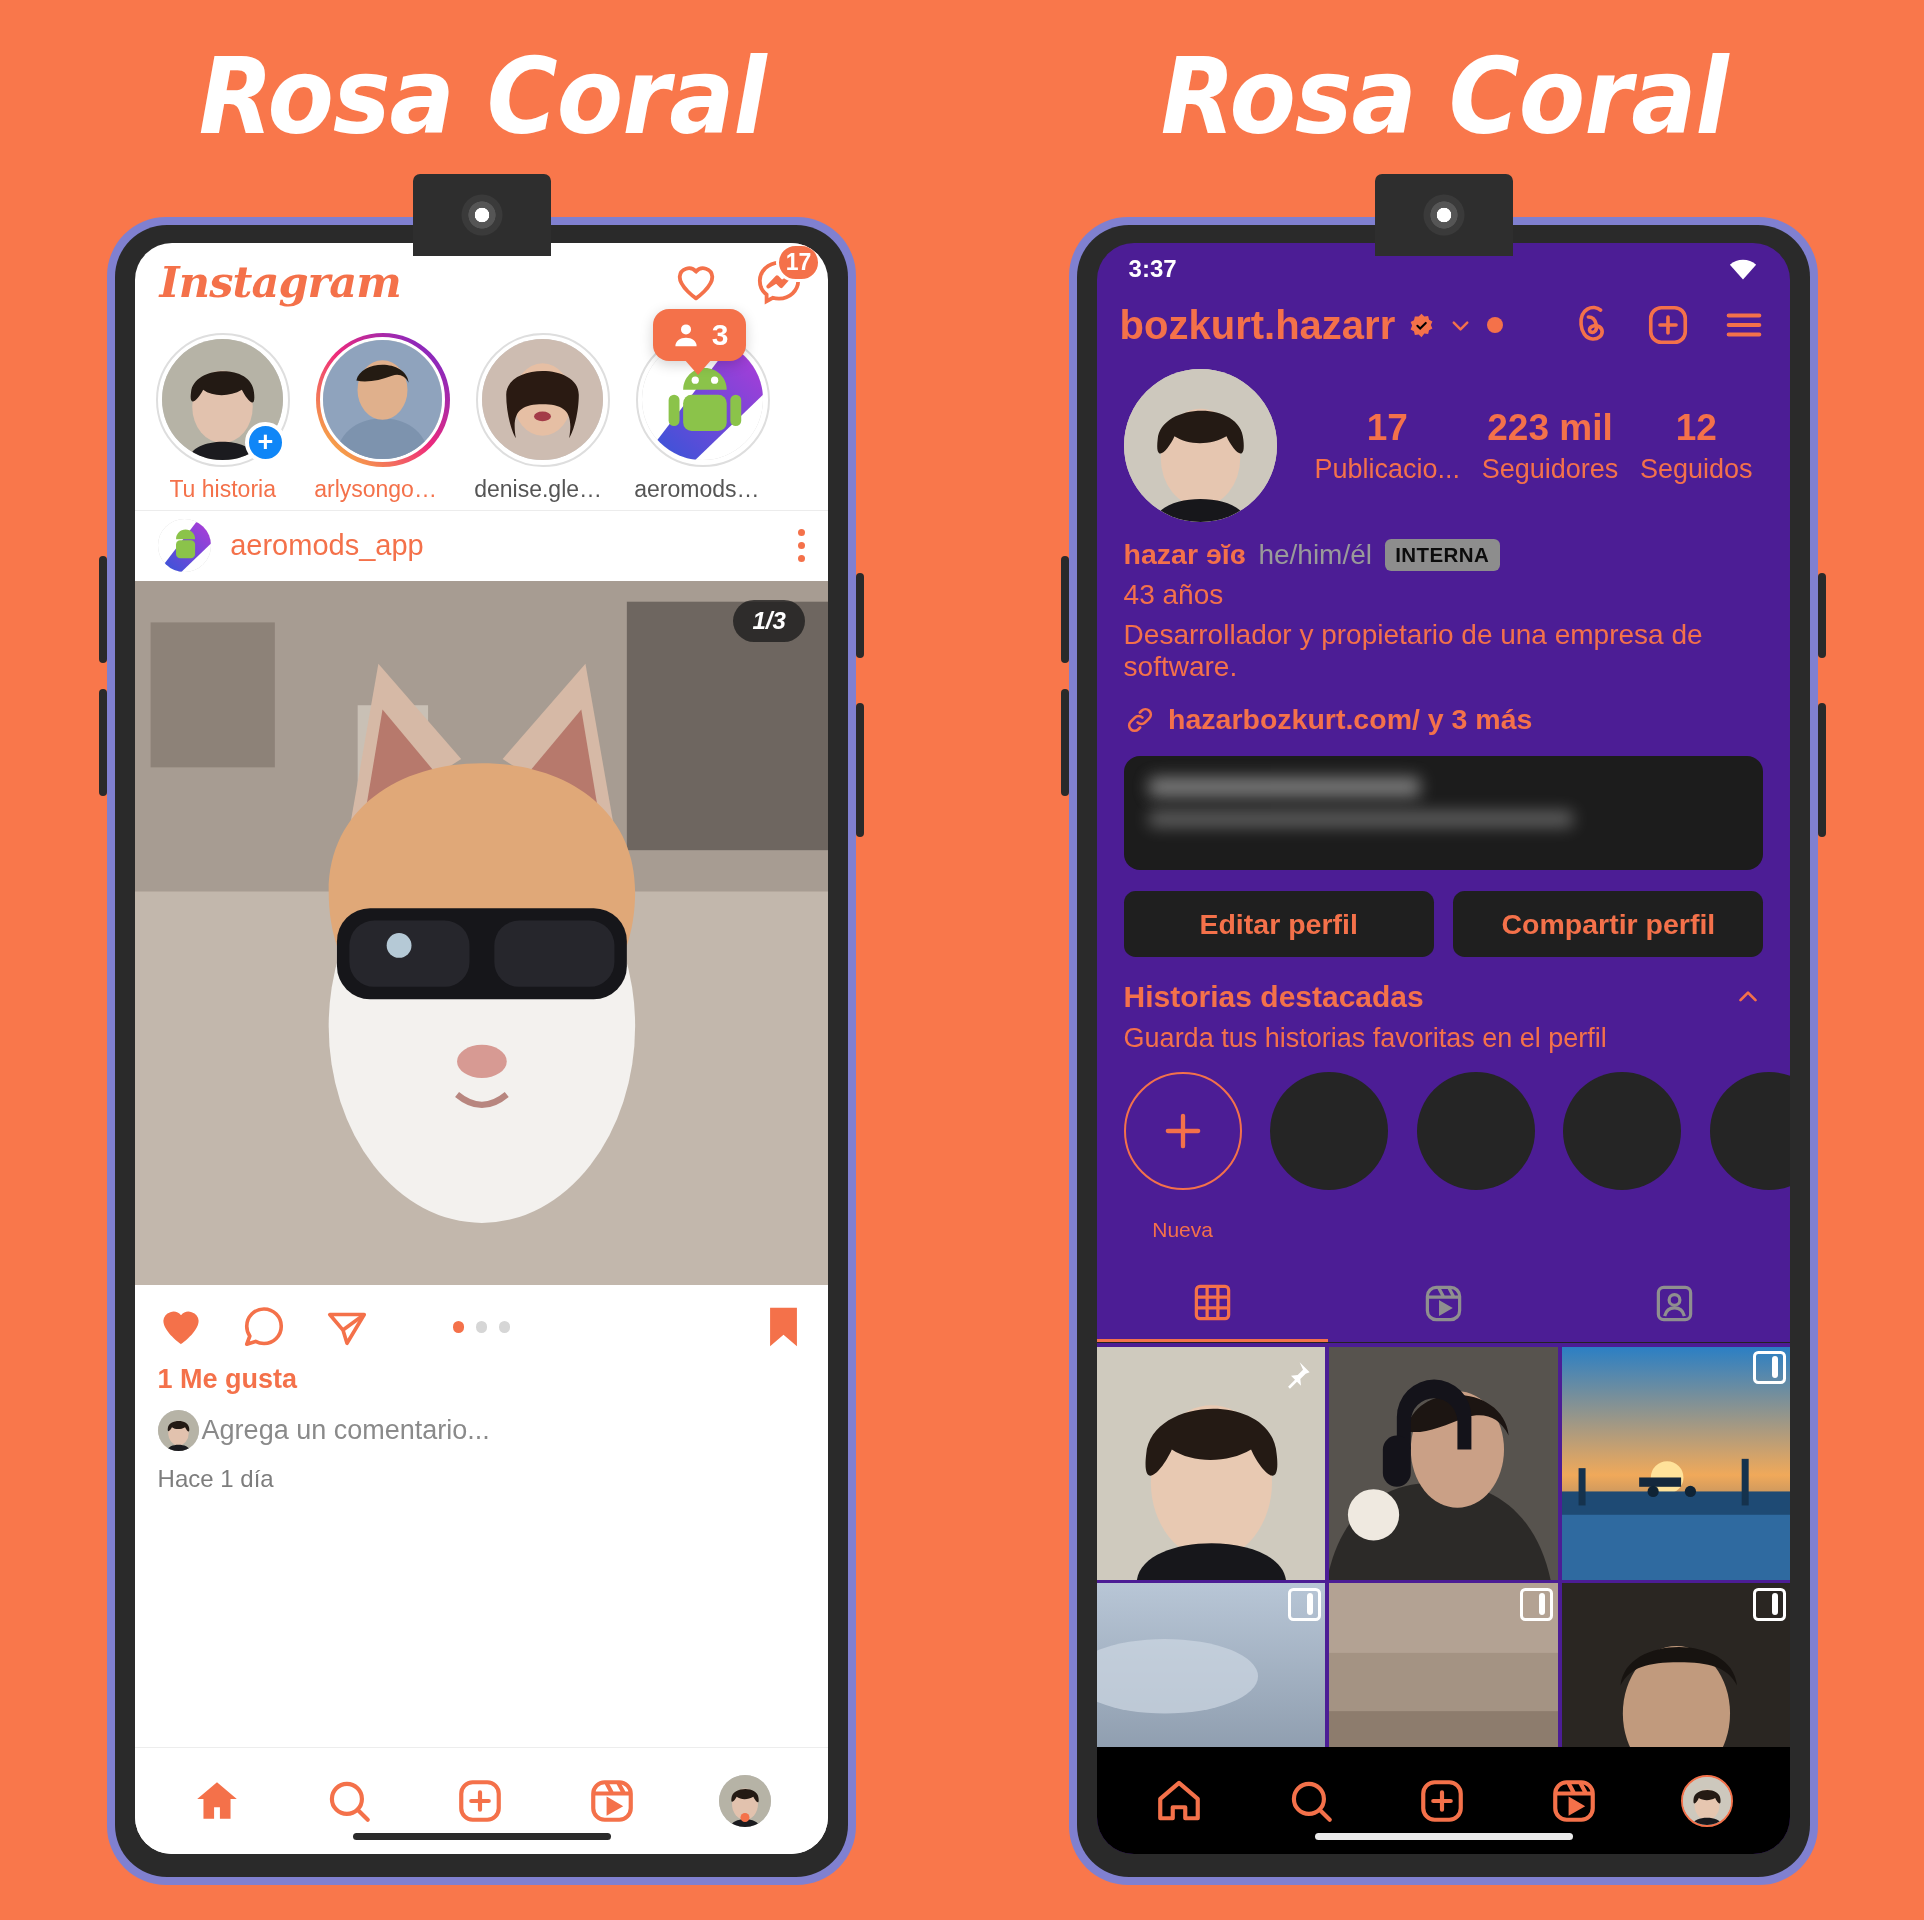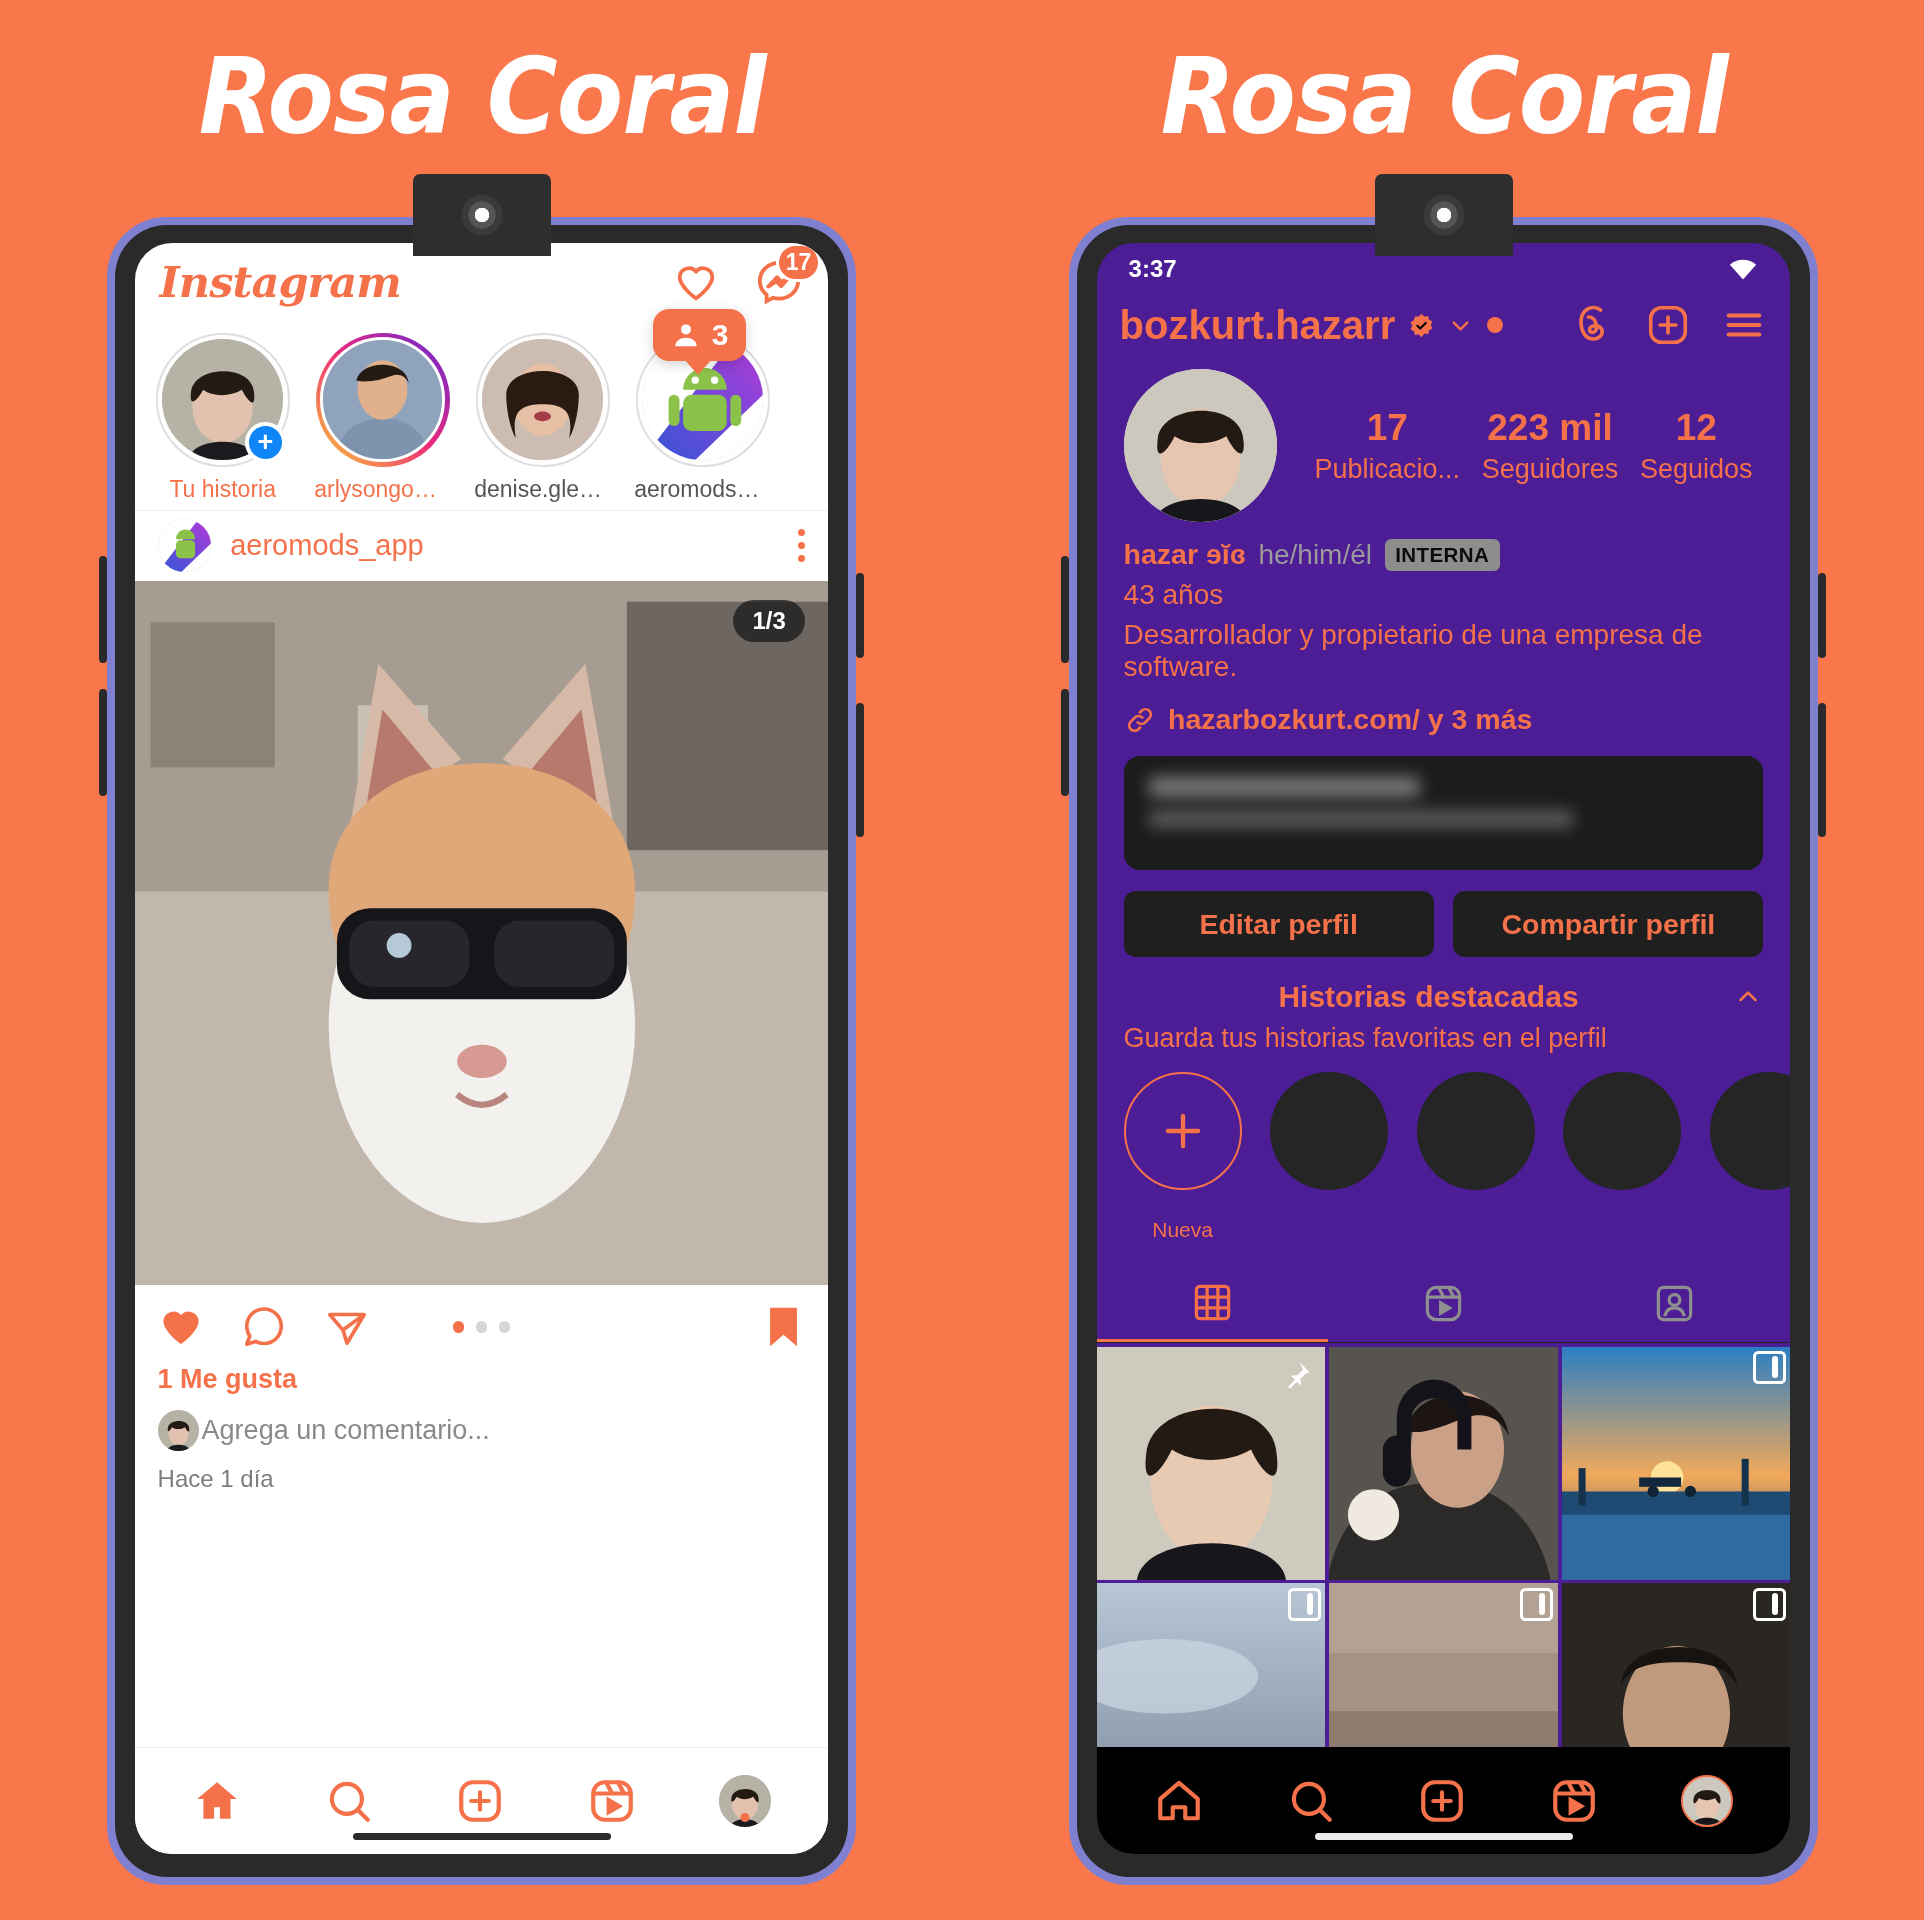--- a/index.html
+++ b/index.html
@@ -158,21 +158,21 @@
   .post-av { width: 53px; height: 53px; border-radius: 50%; overflow: hidden; background: #d0d0d0; flex: 0 0 auto; }
   .post-user { color: #f4714a; font-size: 29px; font-weight: 500; flex: 1; }
   .dots-v { display: flex; flex-direction: column; gap: 6.2px; }
   .dots-v i { width: 7.1px; height: 7.1px; border-radius: 50%; background: #f4714a; display: block; }
 
   .post-media { position: relative; height: 704px; overflow: hidden; background: #b9b0a8; }
   .carousel-pill {
     position: absolute; top: 19.6px; right: 23px;
     background: rgba(25,25,25,.75); color: #fff;
     font-size: 24px; font-weight: 600;
-    padding: 7.1px 19.6px; border-radius: 23px;
+    padding: 7.1px 19.6px; border-radius: 23px; font-style: italic;
   }
 
   .post-actions {
     display: flex; align-items: center; padding: 19.6px 23px 9px 23px;
     position: relative;
   }
   .pa-left { display: flex; gap: 37px; align-items: center; }
   .pa-dots { position: absolute; left: 50%; transform: translateX(-50%); display: flex; gap: 11.6px; }
   .pa-dots i { width: 11.6px; height: 11.6px; border-radius: 50%; background: #d6d6d6; display: block; }
   .pa-dots i.on { background: #f4714a; }
@@ -240,21 +240,21 @@
 
   .pf-buttons { display: flex; gap: 19.6px; padding: 21.4px 27px 0 27px; }
   .pf-btn {
     flex: 1; height: 66px; background: #1f1f1f; border-radius: 11.6px;
     display: flex; align-items: center; justify-content: center;
     color: #f4714a; font-size: 28.5px; font-weight: 600;
   }
 
   .hl-section { padding: 23px 27px 0 27px; }
   .hl-title-row { display: flex; align-items: center; }
-  .hl-title { color: #f4714a; font-size: 30px; font-weight: 700; flex: 1; text-align: center; }
+  .hl-title { color: #f4714a; font-size: 30px; font-weight: 700; flex: 1; }
   .hl-sub { color: #f4714a; font-size: 27px; margin-top: 9px; }
   .hl-row { display: flex; gap: 28.5px; margin-top: 18px; }
   .hl-item { width: 118px; text-align: center; flex: 0 0 auto; }
   .hl-circle { width: 118px; height: 118px; border-radius: 50%; background: #252525; }
   .hl-circle.new {
     background: transparent; border: 2.7px solid #f4714a;
     display: flex; align-items: center; justify-content: center;
   }
   .hl-label { color: #f4714a; font-size: 21px; margin-top: 28px; }
 

